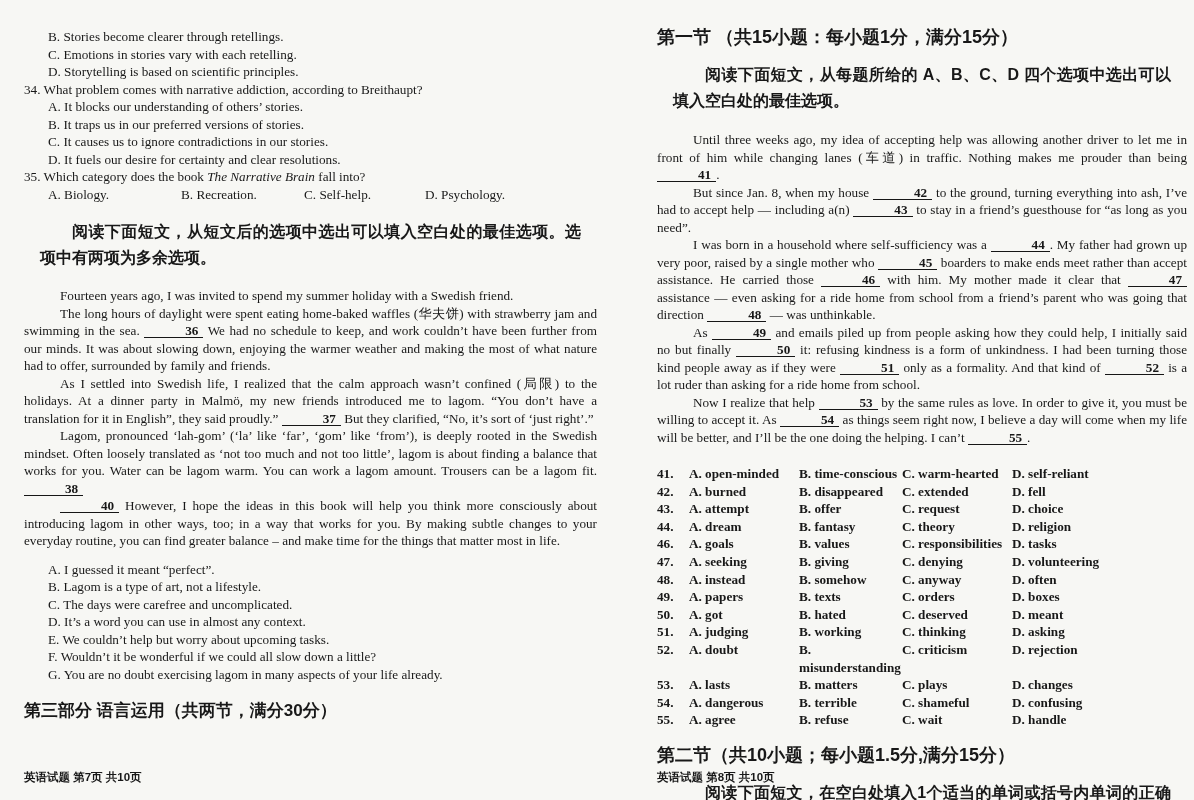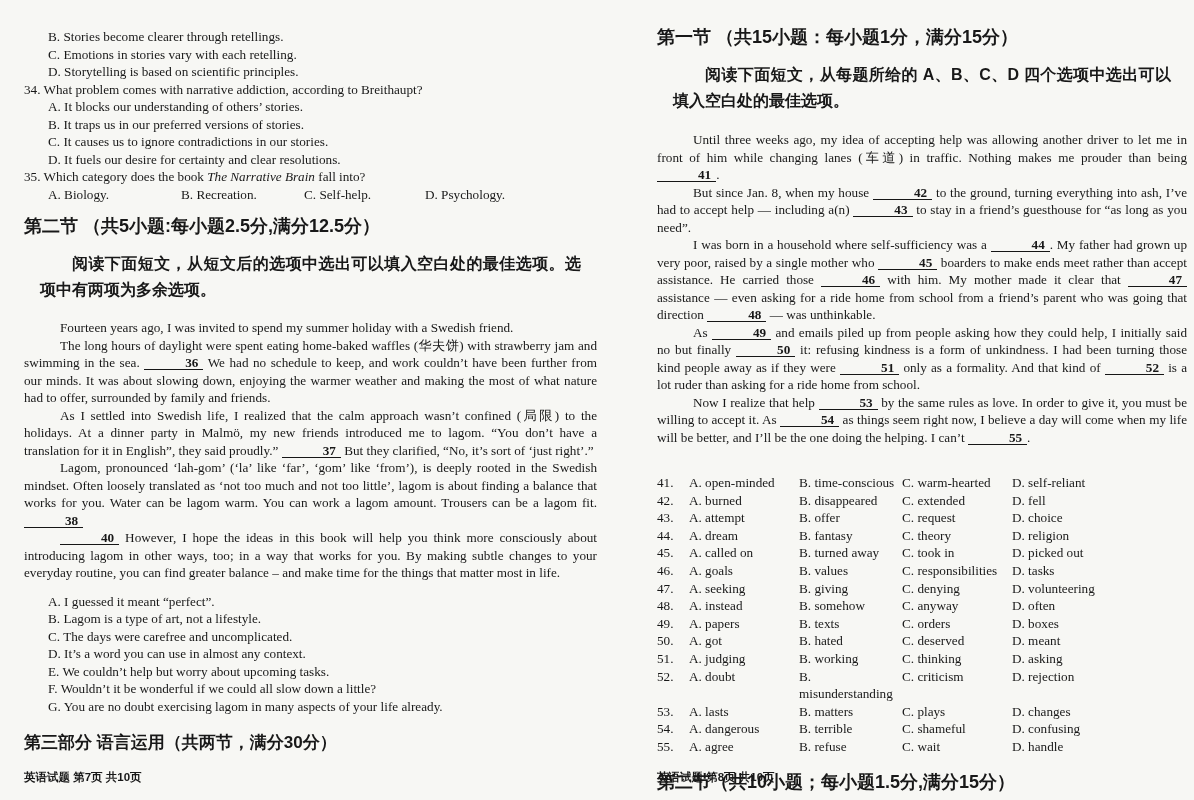--- a/index.html
+++ b/index.html
@@ -29,21 +29,21 @@
   .italic{font-style:italic;}
 
   
   .row-options{display:grid;grid-template-columns:112px 102px 100px auto;padding-left:24px;gap:21px;}
 
   
   .choices{margin-top:11px;}
   .choice{padding-left:24px;text-align:left;}
 
   
-  .otable{margin-top:28px;}
+  .otable{margin-top:19px;font-weight:bold;}
   .trow{display:grid;grid-template-columns:32px 110px 103px 110px 1fr;line-height:17.6px;}
 
   .footer{
     position:absolute;top:769px;left:0;width:100%;text-align:left;
     font-family:"Liberation Sans","DejaVu Sans",sans-serif;
     font-weight:700;font-size:11.5px;
   }
   .mt14{margin-top:14px;} .mt17{margin-top:17px;} .mt18{margin-top:18px;} .mt28{margin-top:28px;}
 </style>
 </head>
@@ -68,21 +68,20 @@
   <div>
     <div class="stem"><span>35. Which category does the book </span><span class="italic">The Narrative Brain</span><span> fall into?</span></div>
     <div class="row-options">
       <span>A. Biology.</span>
       <span>B. Recreation.</span>
       <span>C. Self-help.</span>
       <span>D. Psychology.</span>
     </div>
   </div>
 
-  <p class="cn cn-heading mt14">第二节 （共5小题:每小题2.5分,满分12.5分）</p>
   <p class="cn cn-instr">阅读下面短文，从短文后的选项中选出可以填入空白处的最佳选项。选项中有两项为多余选项。</p>
 
   <div>
     <p class="para blankify">Fourteen years ago, I was invited to spend my summer holiday with a Swedish friend.</p>
     <p class="para blankify">The long hours of daylight were spent eating home-baked waffles (华夫饼) with strawberry jam and swimming in the sea. <span class="blank">36</span> We had no schedule to keep, and work couldn’t have been further from our minds. It was about slowing down, enjoying the warmer weather and making the most of what nature had to offer, surrounded by family and friends.</p>
     <p class="para blankify">As I settled into Swedish life, I realized that the calm approach wasn’t confined (局限) to the holidays. At a dinner party in Malmö, my new friends introduced me to lagom. “You don’t have a translation for it in English”, they said proudly.” <span class="blank">37</span> But they clarified, “No, it’s sort of ‘just right’.”</p>
     <p class="para blankify">Lagom, pronounced ‘lah-gom’ (‘la’ like ‘far’, ‘gom’ like ‘from’), is deeply rooted in the Swedish mindset. Often loosely translated as ‘not too much and not too little’, lagom is about finding a balance that works for you. Water can be lagom warm. You can work a lagom amount. Trousers can be a lagom fit. <span class="blank">38</span></p>
     <p class="para blankify"><span class="blank">40</span> However, I hope the ideas in this book will help you think more consciously about introducing lagom in other ways, too; in a way that works for you. By making subtle changes to your everyday routine, you can find greater balance – and make time for the things that matter most in life.</p>
   </div>
 
@@ -137,27 +136,20 @@
         <span>D. choice</span>
       </div>
     <div class="trow">
         <span>44.</span>
         <span>A. dream</span>
         <span>B. fantasy</span>
         <span>C. theory</span>
         <span>D. religion</span>
       </div>
     <div class="trow">
-        <span>45.</span>
-        <span>A. called on</span>
-        <span>B. turned away</span>
-        <span>C. took in</span>
-        <span>D. picked out</span>
-      </div>
-    <div class="trow">
         <span>46.</span>
         <span>A. goals</span>
         <span>B. values</span>
         <span>C. responsibilities</span>
         <span>D. tasks</span>
       </div>
     <div class="trow">
         <span>47.</span>
         <span>A. seeking</span>
         <span>B. giving</span>

